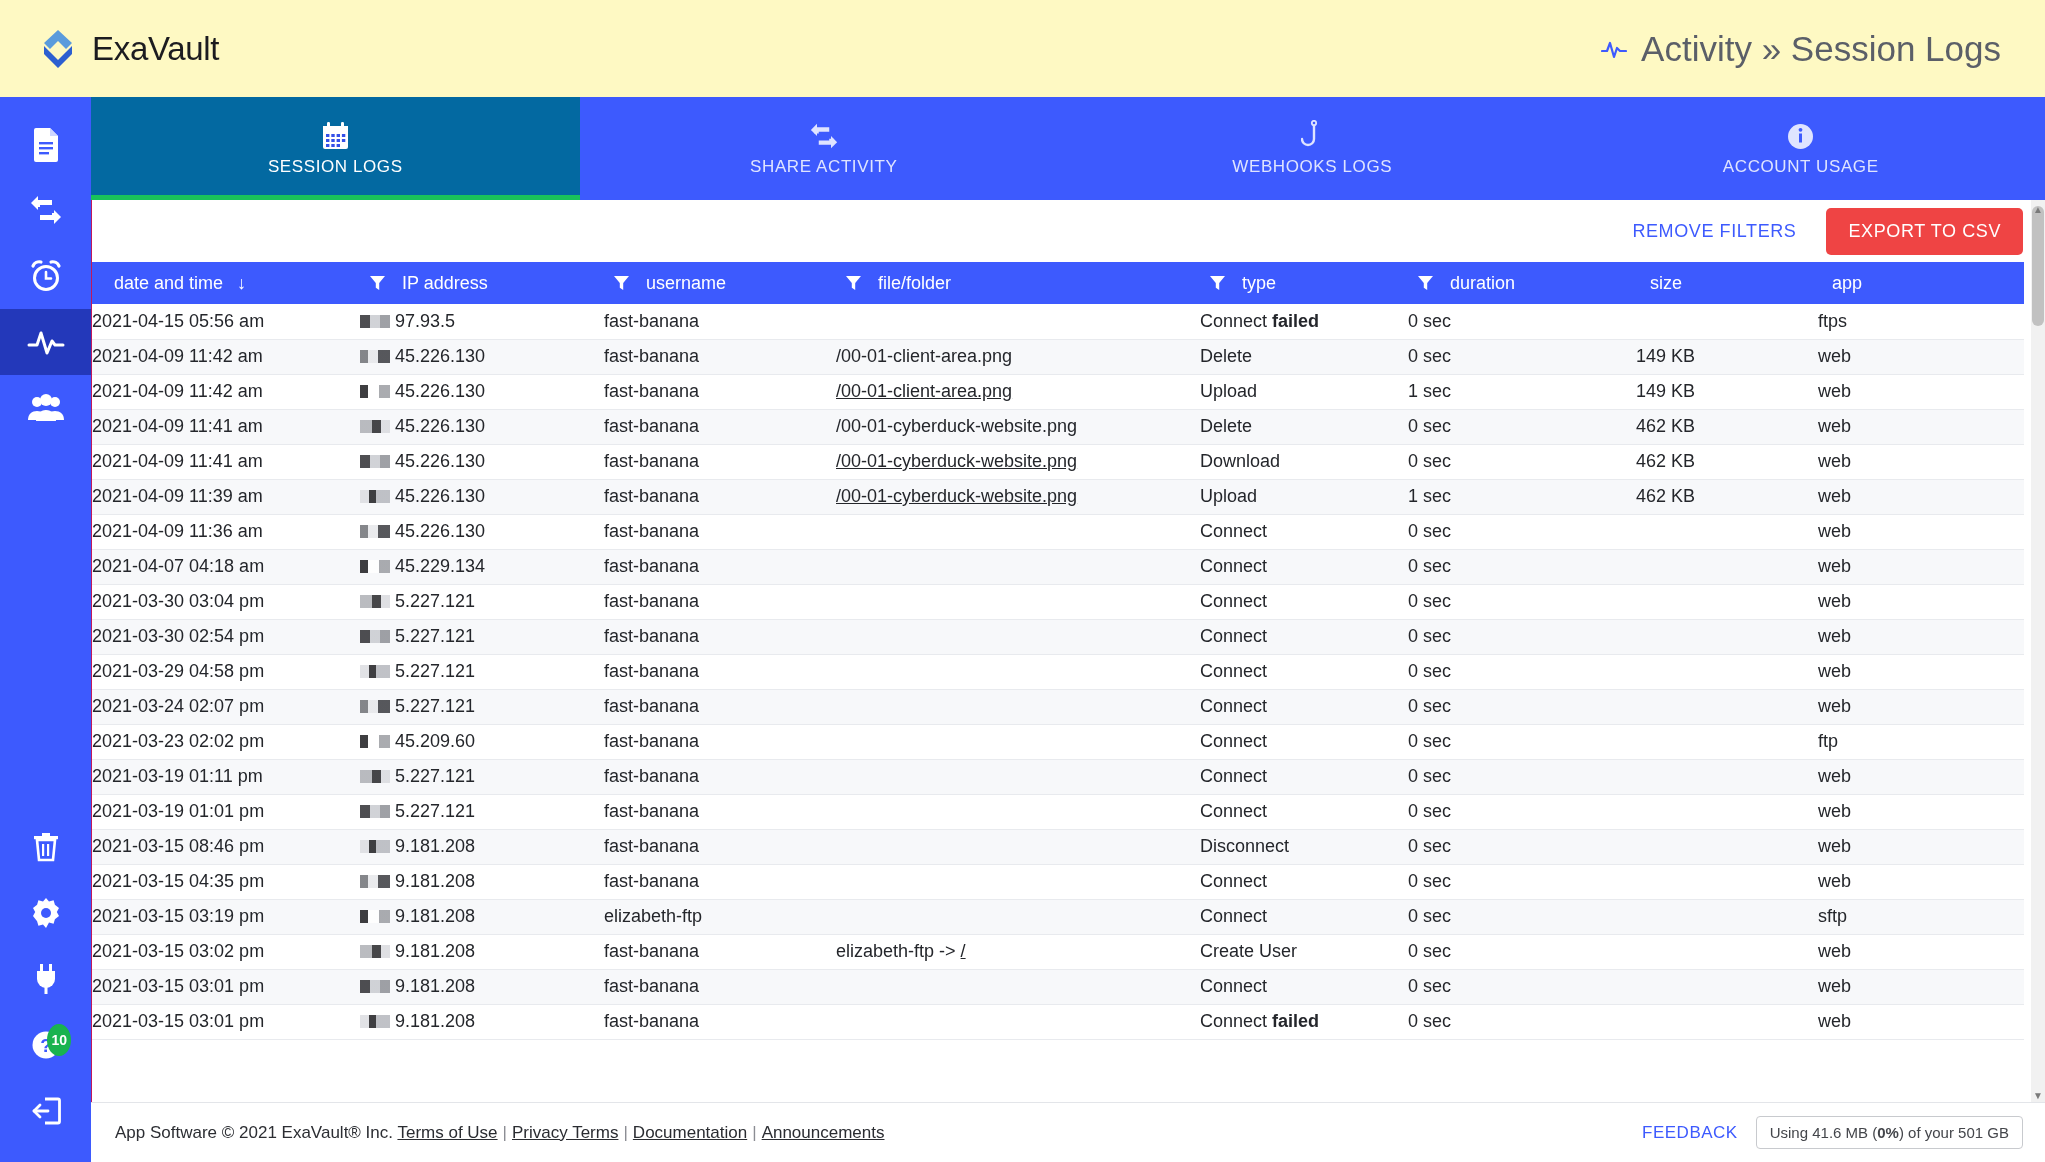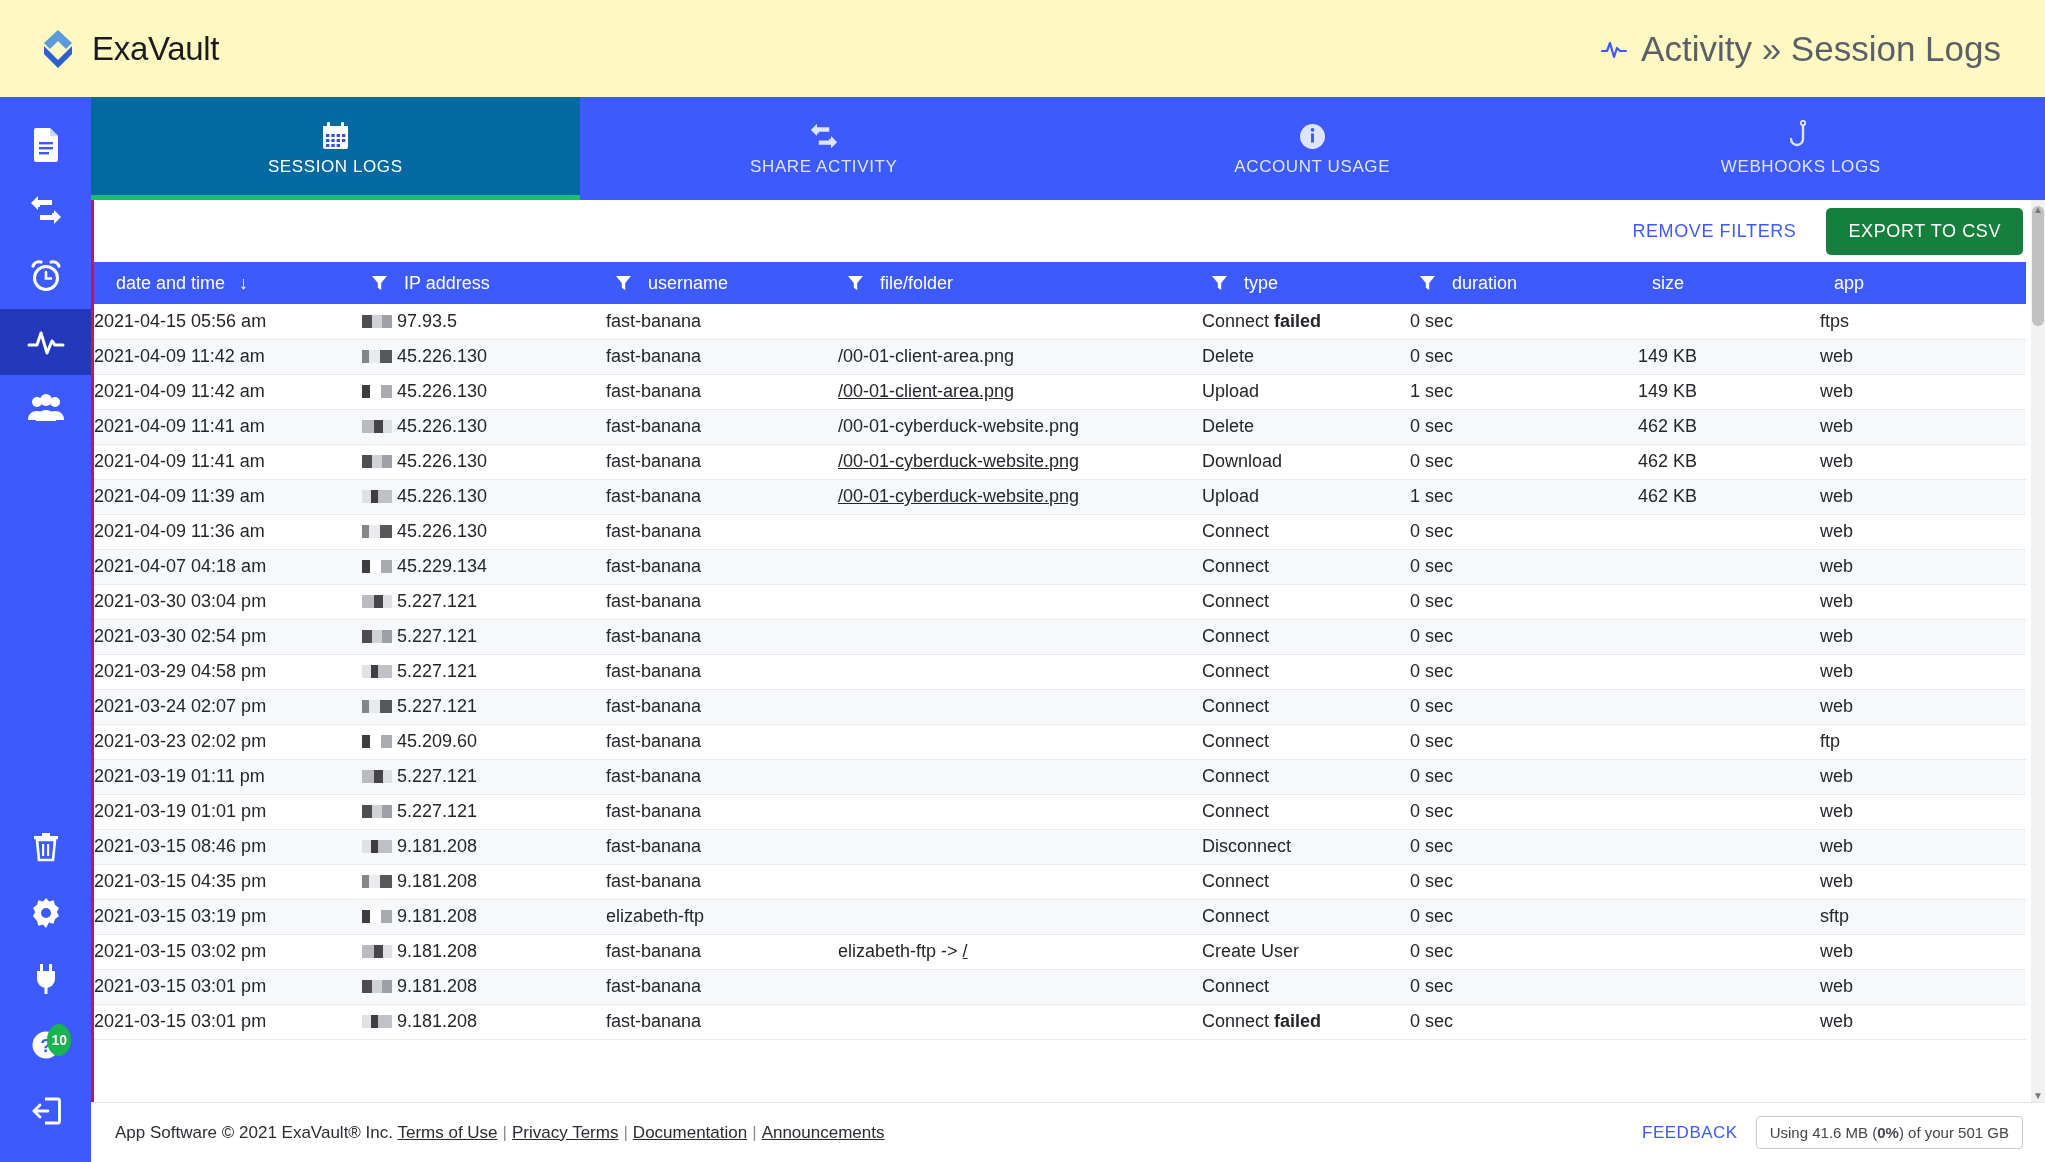--- a/index.html
+++ b/index.html
@@ -57,32 +57,32 @@
   .tab .tab-ico { height: 30px; display:flex; align-items:flex-end; }
   .tab .tab-label { font-size: 17px; letter-spacing: 0.6px; font-weight: 500; }
   .tab.active { background:#0369a1; color:#ffffff; }
   .tab.active::after {
     content:""; position:absolute; left:0; right:0; bottom:0; height:5px; background:#19c25a;
   }
 
   
   .content {
     position:absolute; left:91px; top:200px; width:1954px; height:902px;
-    background:#fff; border-left: 3px solid #be185d;
+    background:#fff; border-left: 1px solid #be185d;
   }
   .toolbar {
     height: 62px; display:flex; align-items:center; justify-content:flex-end;
     gap: 20px; padding-right: 22px;
   }
   .btn-link {
     color:#3d5afe; font-size: 18px; letter-spacing:0.6px; font-weight:500;
     background:none; border:none; cursor:pointer; padding: 8px 10px;
   }
   .btn-primary {
-    background:#15803d; color:#fff; border:none; border-radius:5px;
+    background:#ef4444; color:#fff; border:none; border-radius:5px;
     font-size:18px; letter-spacing:0.6px; font-weight:500;
     padding: 13px 22px; cursor:pointer;
   }
 
   
   .table-wrap { position:relative; }
   table.logs { width: 1932px; border-collapse: collapse; table-layout: fixed; }
   table.logs thead th {
     background:#3d5afe; color:#ffffff; font-size:18px; font-weight:400;
     text-align:left; height:42px; padding: 0 0 0 0; vertical-align: middle;
@@ -321,37 +321,37 @@
           <path d="M9 2 L2 9 L9 16 z" fill="#dfe4ff"></path>
           <path d="M28 19 v4 a3 3 0 0 1 -3 3 H11 v-5 h12 v-2 z" fill="#dfe4ff"></path>
           <path d="M25 30 L32 23 L25 16 z" fill="#dfe4ff"></path>
         </svg>
       </span>
       <span class="tab-label">SHARE ACTIVITY</span>
     </div>
 
     <div class="tab">
       <span class="tab-ico">
+        <svg width="22" height="30" viewBox="0 0 22 30">
+          <circle cx="13" cy="3" r="2.2" fill="none" stroke="#dfe4ff" stroke-width="1.8"></circle>
+          <path d="M13 6 v13 a6 6 0 0 1 -12 0" fill="none" stroke="#dfe4ff" stroke-width="2.4" stroke-linecap="round"></path>
+        </svg>
+      </span>
+      <span class="tab-label">WEBHOOKS LOGS</span>
+    </div>
+
+    <div class="tab">
+      <span class="tab-ico">
         <svg width="27" height="27" viewBox="0 0 27 27">
           <circle cx="13.5" cy="13.5" r="12.5" fill="#dfe4ff"></circle>
           <rect x="12" y="10.5" width="3" height="9" fill="#3d5afe"></rect>
           <circle cx="13.5" cy="6.8" r="1.9" fill="#3d5afe"></circle>
         </svg>
       </span>
       <span class="tab-label">ACCOUNT USAGE</span>
-    </div>
-
-    <div class="tab">
-      <span class="tab-ico">
-        <svg width="22" height="30" viewBox="0 0 22 30">
-          <circle cx="13" cy="3" r="2.2" fill="none" stroke="#dfe4ff" stroke-width="1.8"></circle>
-          <path d="M13 6 v13 a6 6 0 0 1 -12 0" fill="none" stroke="#dfe4ff" stroke-width="2.4" stroke-linecap="round"></path>
-        </svg>
-      </span>
-      <span class="tab-label">WEBHOOKS LOGS</span>
     </div>
   </div>
 
   <div class="content">
 
     <div class="toolbar">
       <button class="btn-link">REMOVE FILTERS</button>
       <button class="btn-primary">EXPORT TO CSV</button>
     </div>
 

